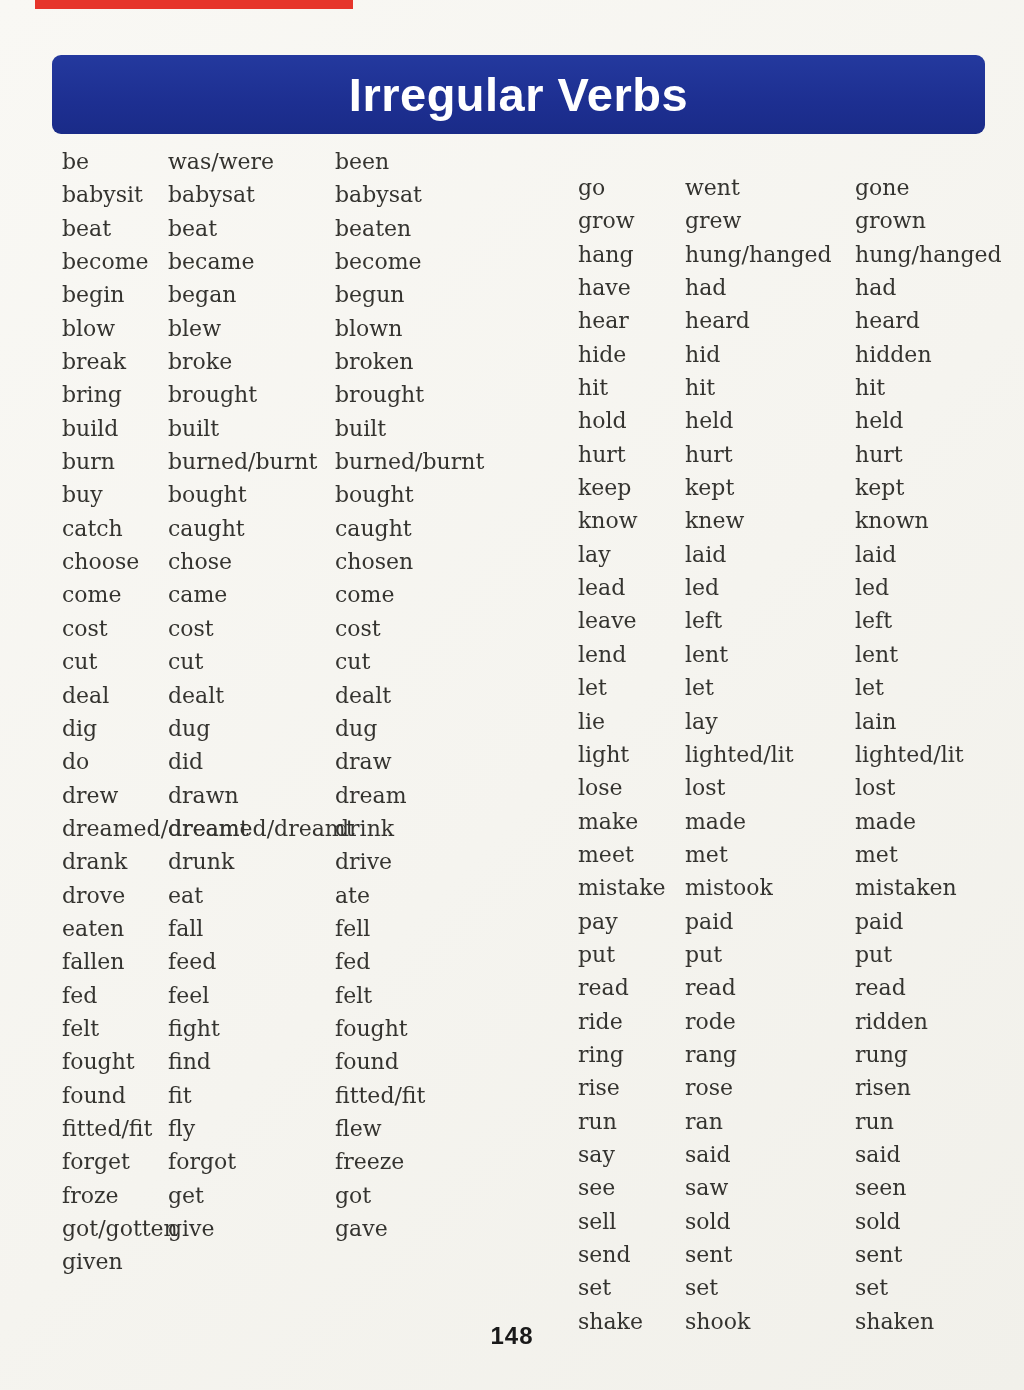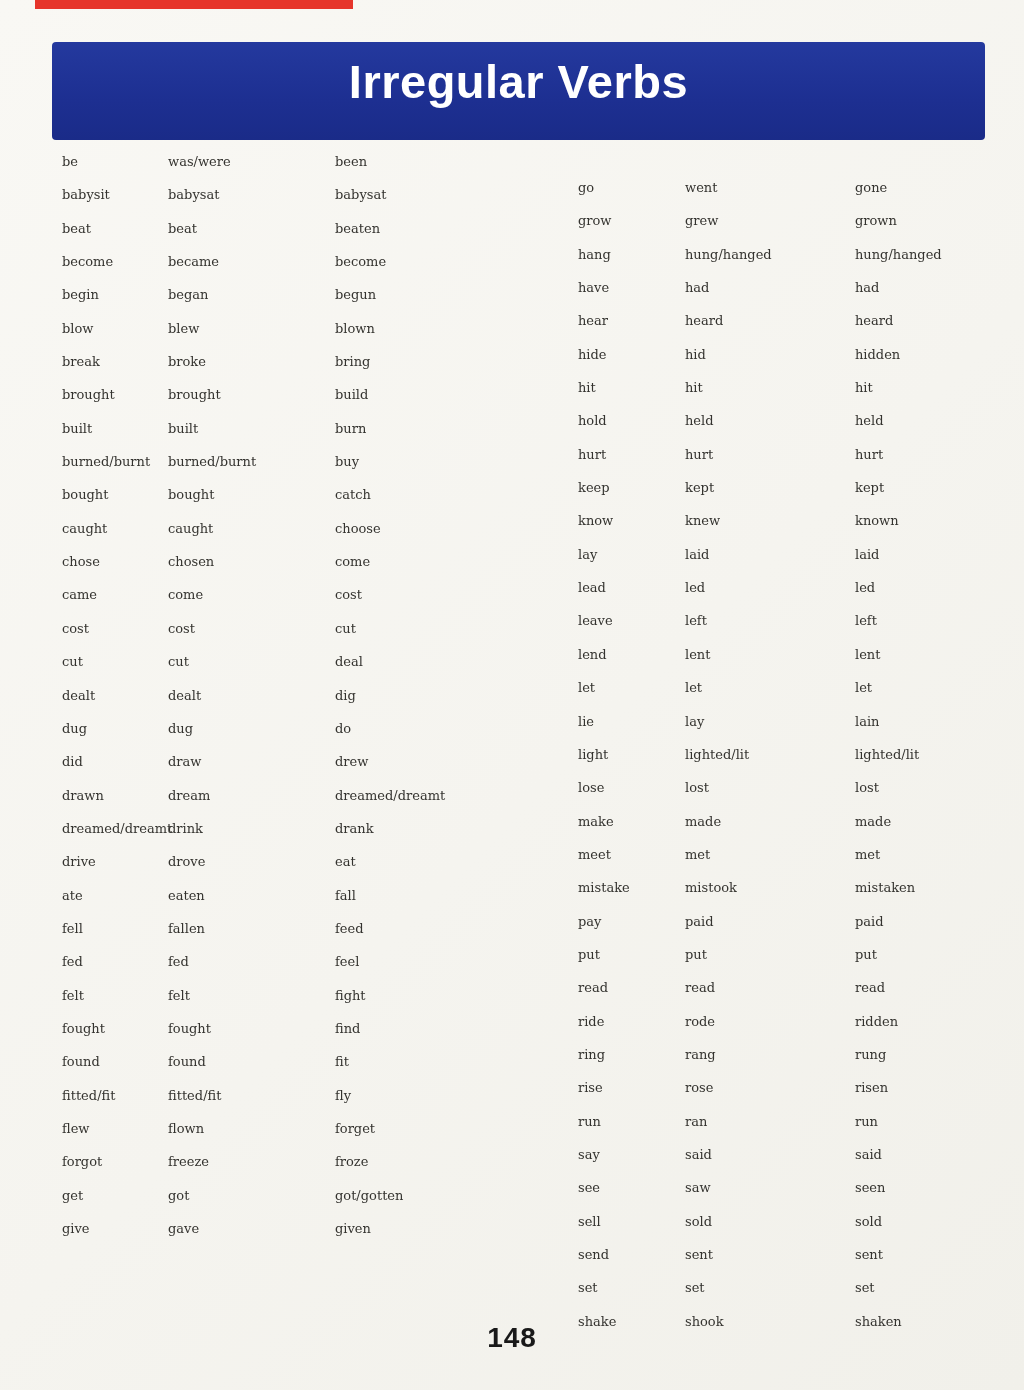--- a/index.html
+++ b/index.html
@@ -23,25 +23,25 @@
     position: absolute;
     left: 35px;
     top: 0;
     width: 318px;
     height: 9px;
     background: #e6352b;
   }
   .header-band {
     position: absolute;
     left: 52px;
-    top: 42px;
+    top: 55px;
     width: 933px;
-    height: 98px;
+    height: 79px;
     background: linear-gradient(180deg, #24399e 0%, #1d2f91 60%, #1a2b88 100%);
-    border-radius: 4px;
+    border-radius: 9px;
     text-align: center;
   }
   .header-band h1 {
     margin: 0;
     line-height: 79px;
     font-size: 47px;
     font-weight: bold;
     letter-spacing: 0.5px;
     color: #ffffff;
     font-family: "Liberation Sans", sans-serif;
@@ -53,21 +53,21 @@
     right: 0;
   }
   .group {
     position: absolute;
     top: 0;
     display: grid;
     grid-auto-flow: row;
     grid-auto-rows: 33.35px;
     color: #34332f;
     font-family: "DejaVu Serif", "Liberation Serif", serif;
-    font-size: 13px;
+    font-size: 22px;
   }
   .group .cell {
     line-height: 33.35px;
     white-space: nowrap;
     overflow: visible;
   }
   .group-left {
     left: 62px;
     width: 450px;
     grid-template-columns: 106px 167px 1fr;
@@ -79,21 +79,21 @@
     margin-top: 26px;
   }
   .page-number {
     position: absolute;
     top: 1322px;
     left: 0;
     right: 0;
     text-align: center;
     font-family: "Liberation Sans", sans-serif;
     font-weight: bold;
-    font-size: 28px;
+    font-size: 24px;
     letter-spacing: 1px;
     color: #191919;
   }
 </style>
 </head>
 <body>
 
 <div class="page">
 
   <div class="top-strip"></div>
@@ -117,20 +117,21 @@
         <span class="cell c1">became</span>
         <span class="cell c2">become</span>
         <span class="cell c0">begin</span>
         <span class="cell c1">began</span>
         <span class="cell c2">begun</span>
         <span class="cell c0">blow</span>
         <span class="cell c1">blew</span>
         <span class="cell c2">blown</span>
         <span class="cell c0">break</span>
         <span class="cell c1">broke</span>
+        <span class="cell c2">broken</span>
         <span class="cell c0">bring</span>
         <span class="cell c1">brought</span>
         <span class="cell c2">brought</span>
         <span class="cell c0">build</span>
         <span class="cell c1">built</span>
         <span class="cell c2">built</span>
         <span class="cell c0">burn</span>
         <span class="cell c1">burned/burnt</span>
         <span class="cell c2">burned/burnt</span>
         <span class="cell c0">buy</span>
@@ -160,20 +161,21 @@
         <span class="cell c0">do</span>
         <span class="cell c1">did</span>
         <span class="cell c0">draw</span>
         <span class="cell c1">drew</span>
         <span class="cell c2">drawn</span>
         <span class="cell c0">dream</span>
         <span class="cell c1">dreamed/dreamt</span>
         <span class="cell c2">dreamed/dreamt</span>
         <span class="cell c0">drink</span>
         <span class="cell c1">drank</span>
+        <span class="cell c2">drunk</span>
         <span class="cell c0">drive</span>
         <span class="cell c1">drove</span>
         <span class="cell c0">eat</span>
         <span class="cell c1">ate</span>
         <span class="cell c2">eaten</span>
         <span class="cell c0">fall</span>
         <span class="cell c1">fell</span>
         <span class="cell c2">fallen</span>
         <span class="cell c0">feed</span>
         <span class="cell c1">fed</span>
@@ -185,21 +187,20 @@
         <span class="cell c1">fought</span>
         <span class="cell c2">fought</span>
         <span class="cell c0">find</span>
         <span class="cell c1">found</span>
         <span class="cell c2">found</span>
         <span class="cell c0">fit</span>
         <span class="cell c1">fitted/fit</span>
         <span class="cell c2">fitted/fit</span>
         <span class="cell c0">fly</span>
         <span class="cell c1">flew</span>
-        <span class="cell c2">flown</span>
         <span class="cell c0">forget</span>
         <span class="cell c1">forgot</span>
         <span class="cell c0">freeze</span>
         <span class="cell c1">froze</span>
         <span class="cell c0">get</span>
         <span class="cell c1">got</span>
         <span class="cell c2">got/gotten</span>
         <span class="cell c0">give</span>
         <span class="cell c1">gave</span>
         <span class="cell c2">given</span>

